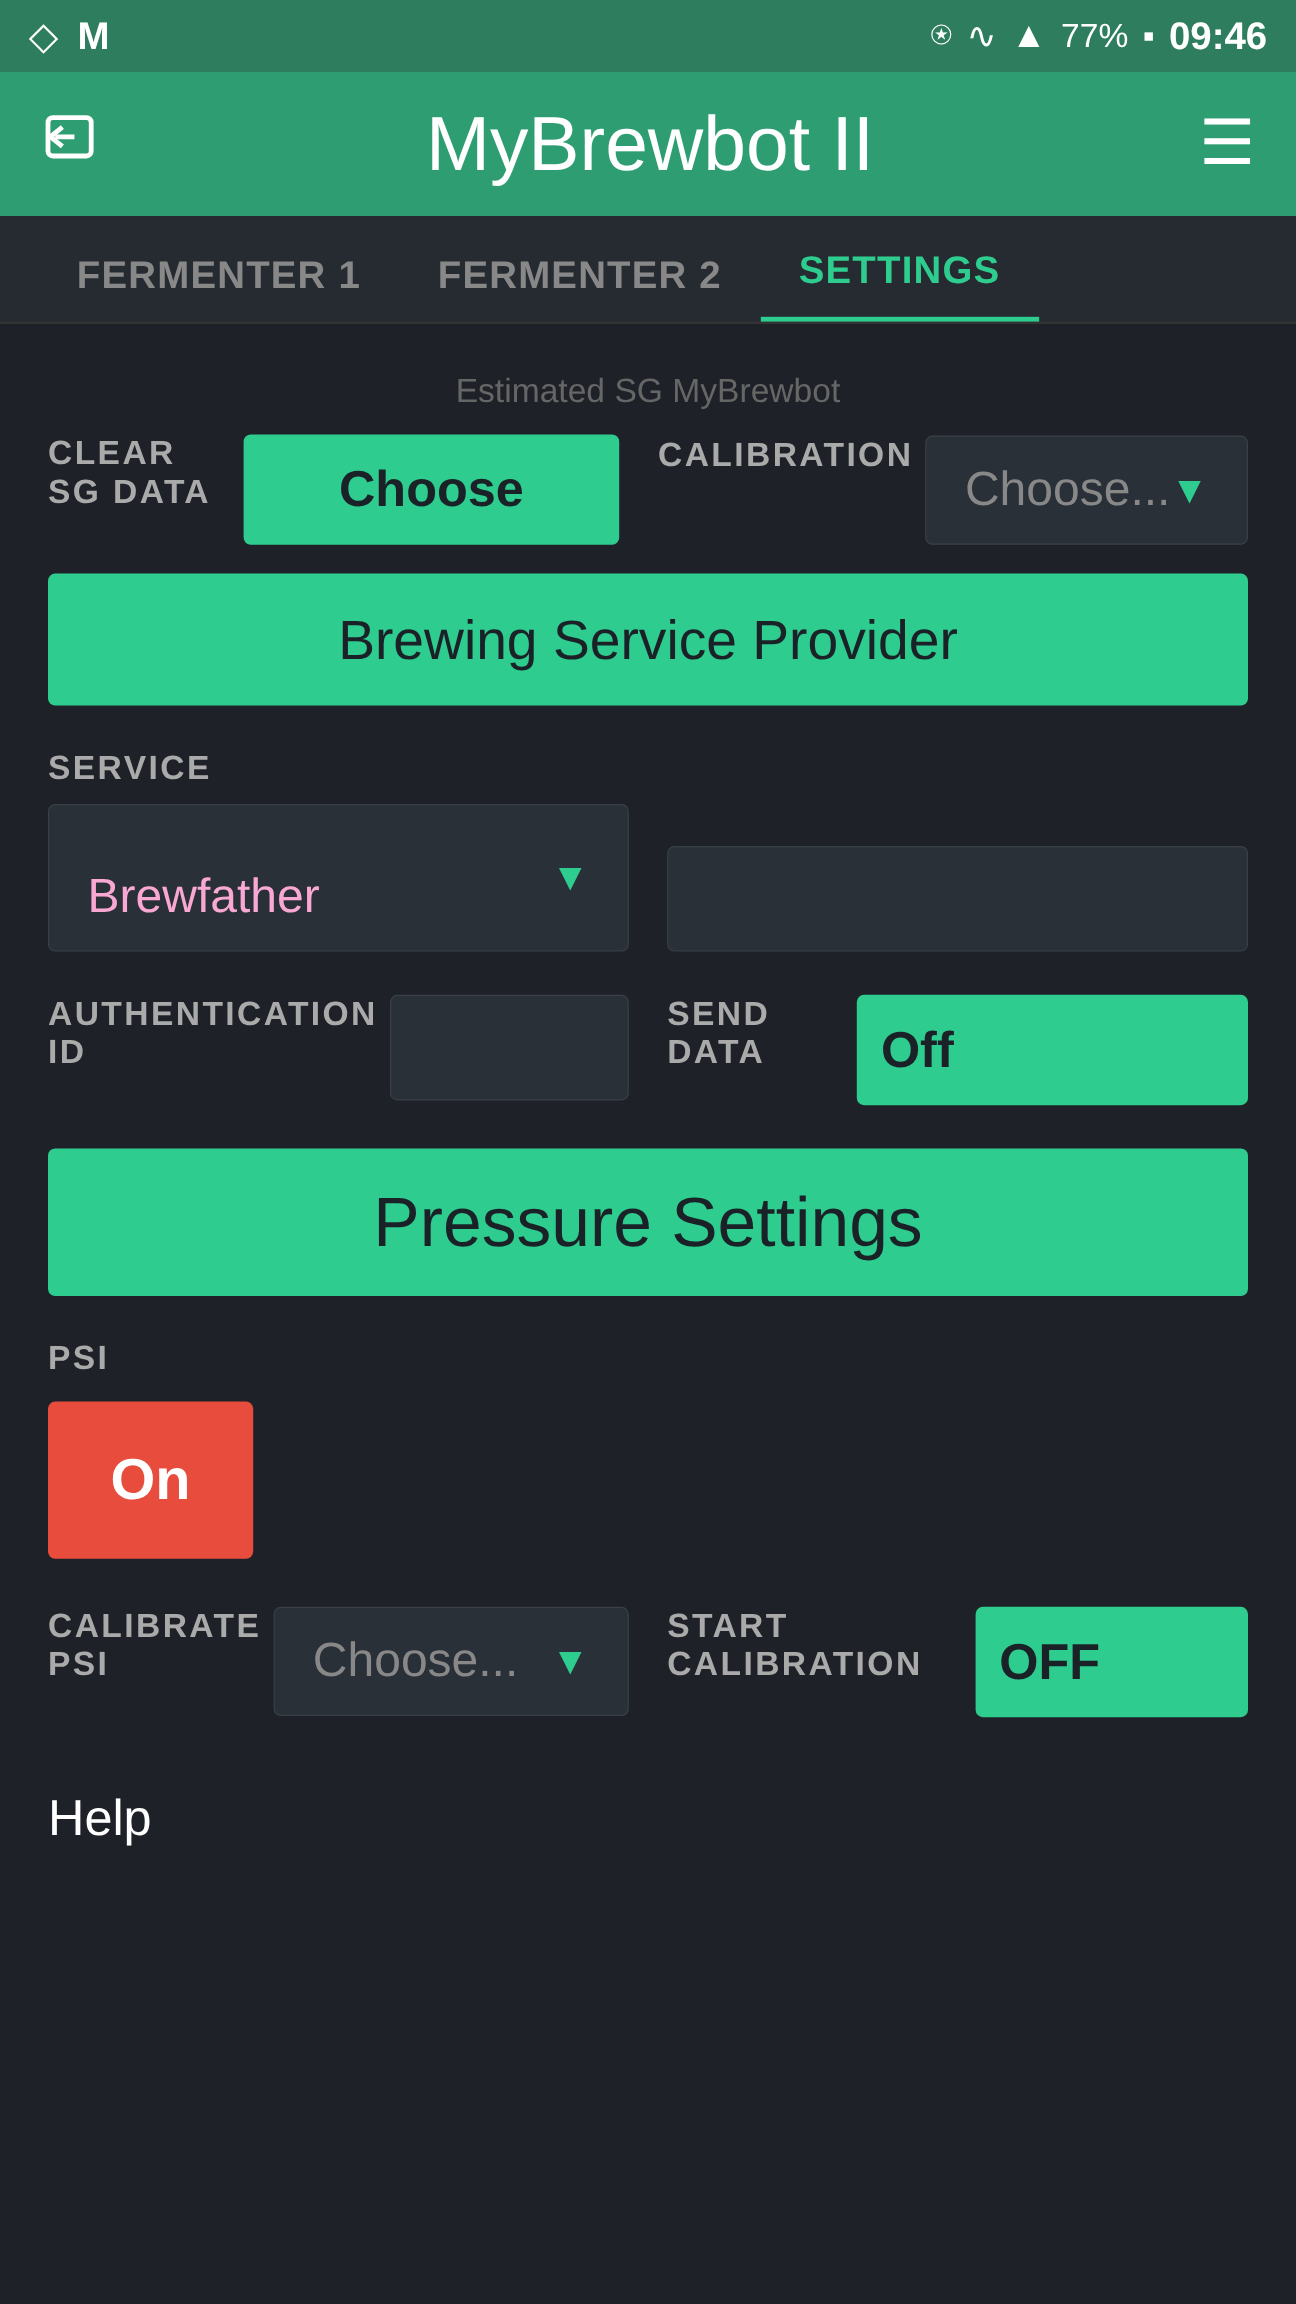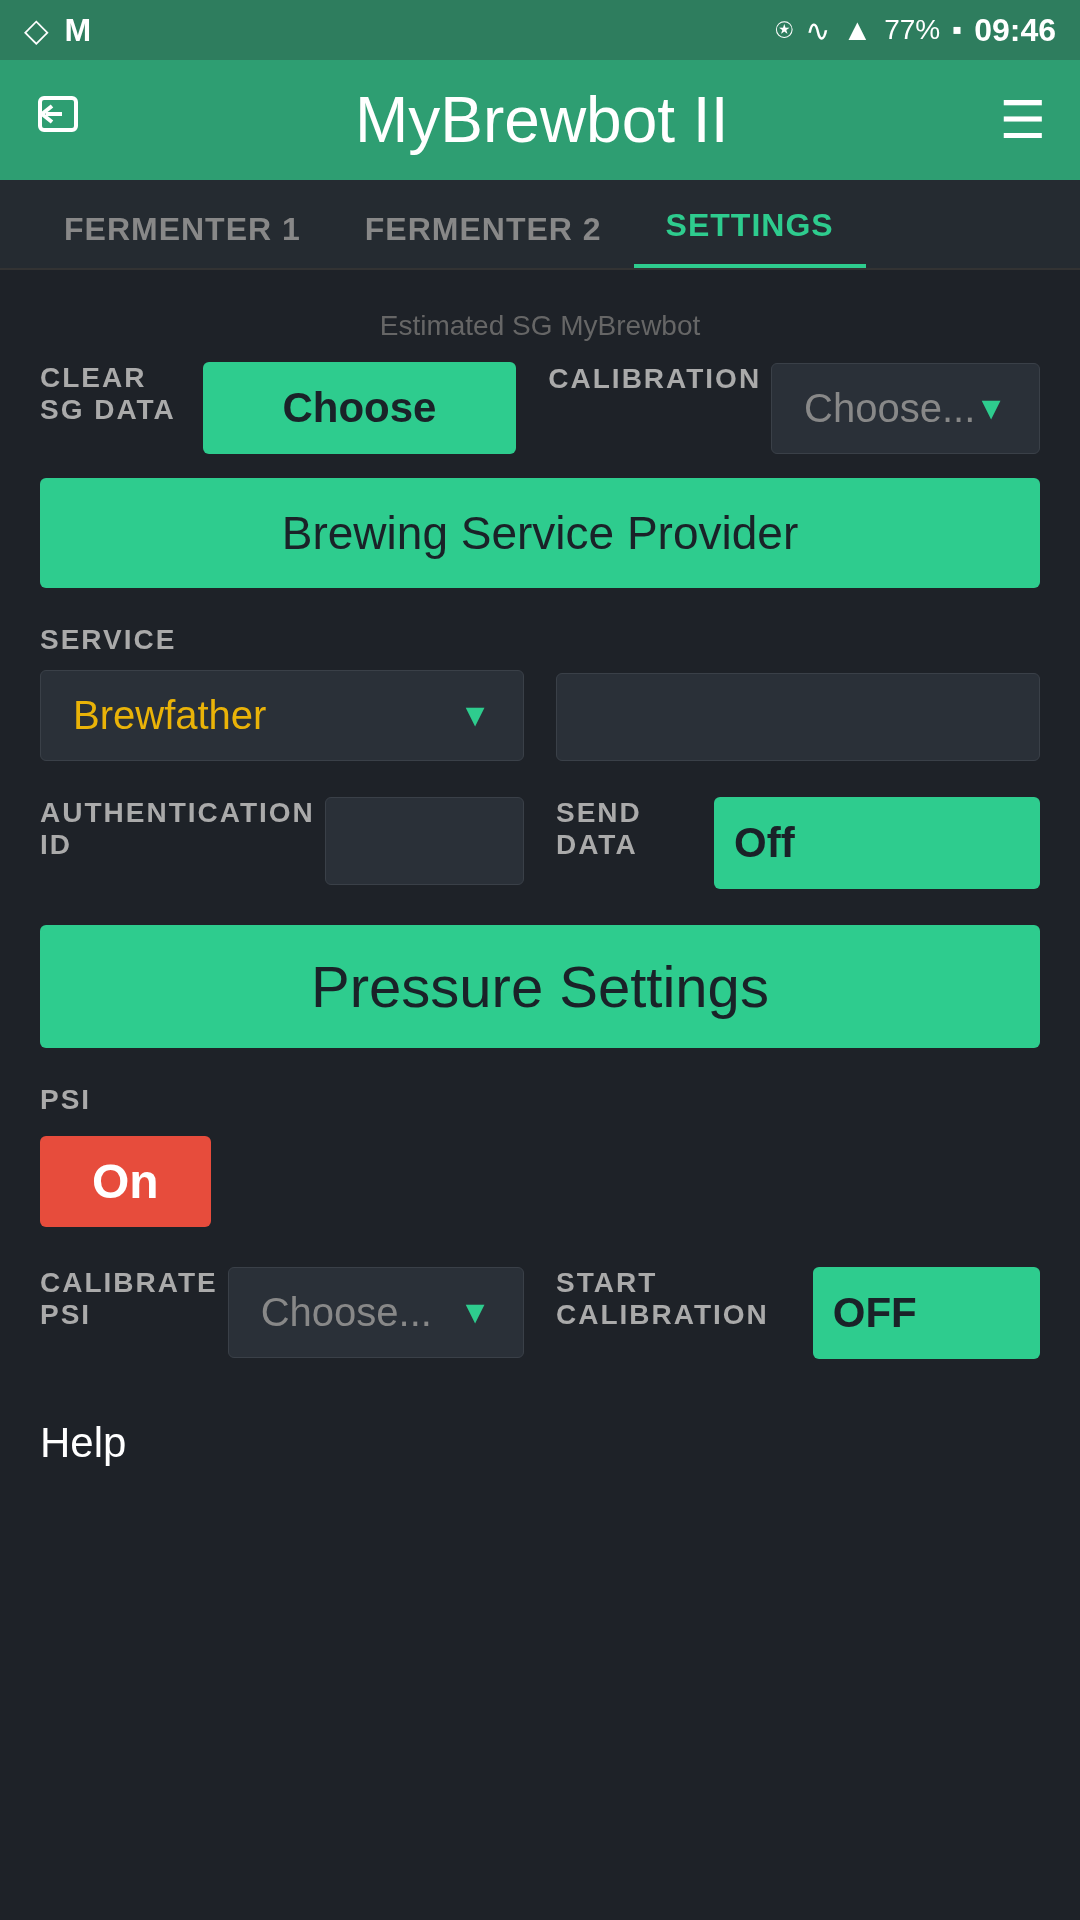--- a/index.html
+++ b/index.html
@@ -183,21 +183,21 @@
       margin-left: 34px;
     }
 
     .toggle-on {
       background: #e74c3c;
       color: #fff;
       border: none;
       border-radius: 6px;
       font-size: 48px;
       font-weight: 600;
-      padding: 18px 52px;
+      padding: 38px 52px;
       cursor: pointer;
       text-align: center;
       display: inline-block;
     }
 
     .section-header-btn {
       background: #2ecc8e;
       color: #1a2228;
       border: none;
       border-radius: 6px;
@@ -285,21 +285,21 @@
   
   <button class="btn-green-full">Brewing Service Provider</button>
 
   
   <div class="field-label" style="margin-bottom: 14px;">SERVICE</div>
 
   
   <div class="section-row" style="margin-bottom: 36px;">
     <div style="flex: 1;">
       <div class="dropdown">
-        <span style="color:#eab308;">Brewfather</span>
+        <span style="color:#f9a8d4;margin-top:32px;">Brewfather</span>
         <span class="dropdown-arrow">▼</span>
       </div>
     </div>
     <div style="flex: 1;">
       <div class="input-field"></div>
     </div>
   </div>
 
   
   <div class="section-row" style="align-items: flex-start;">

